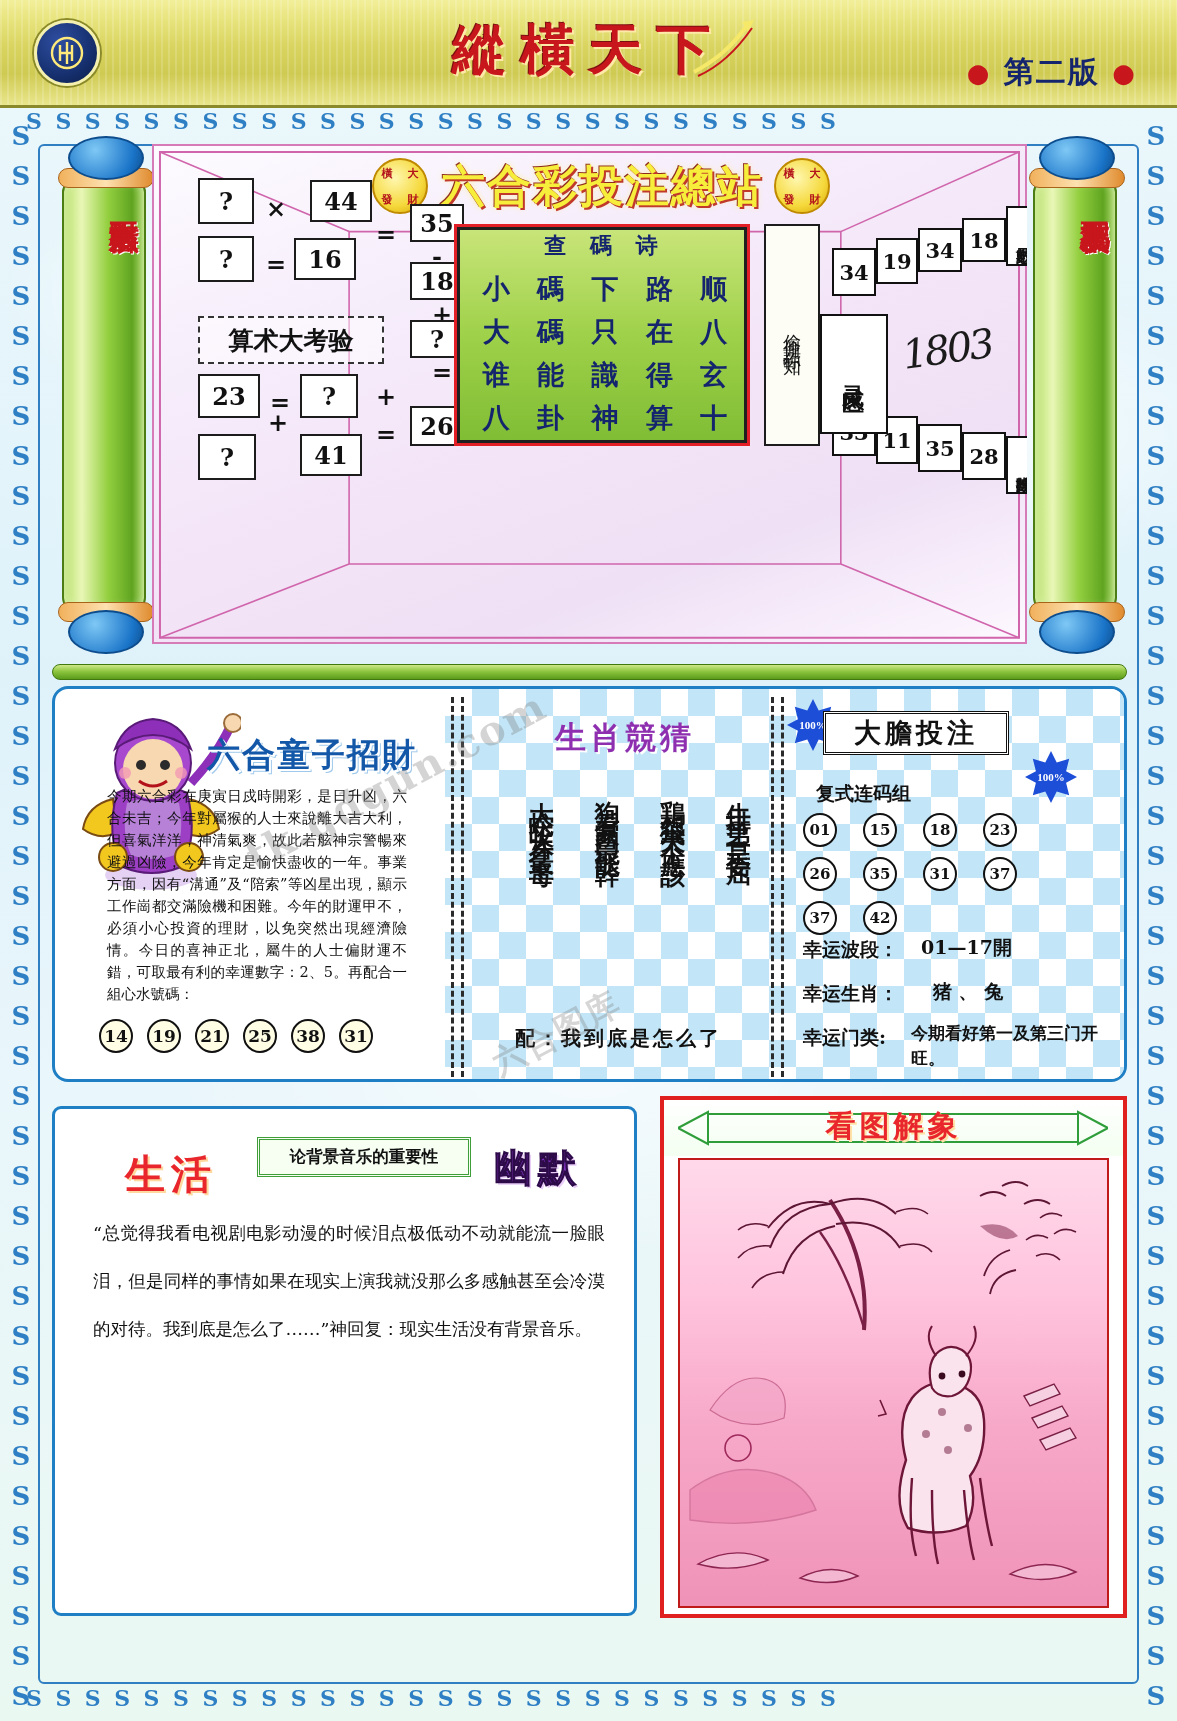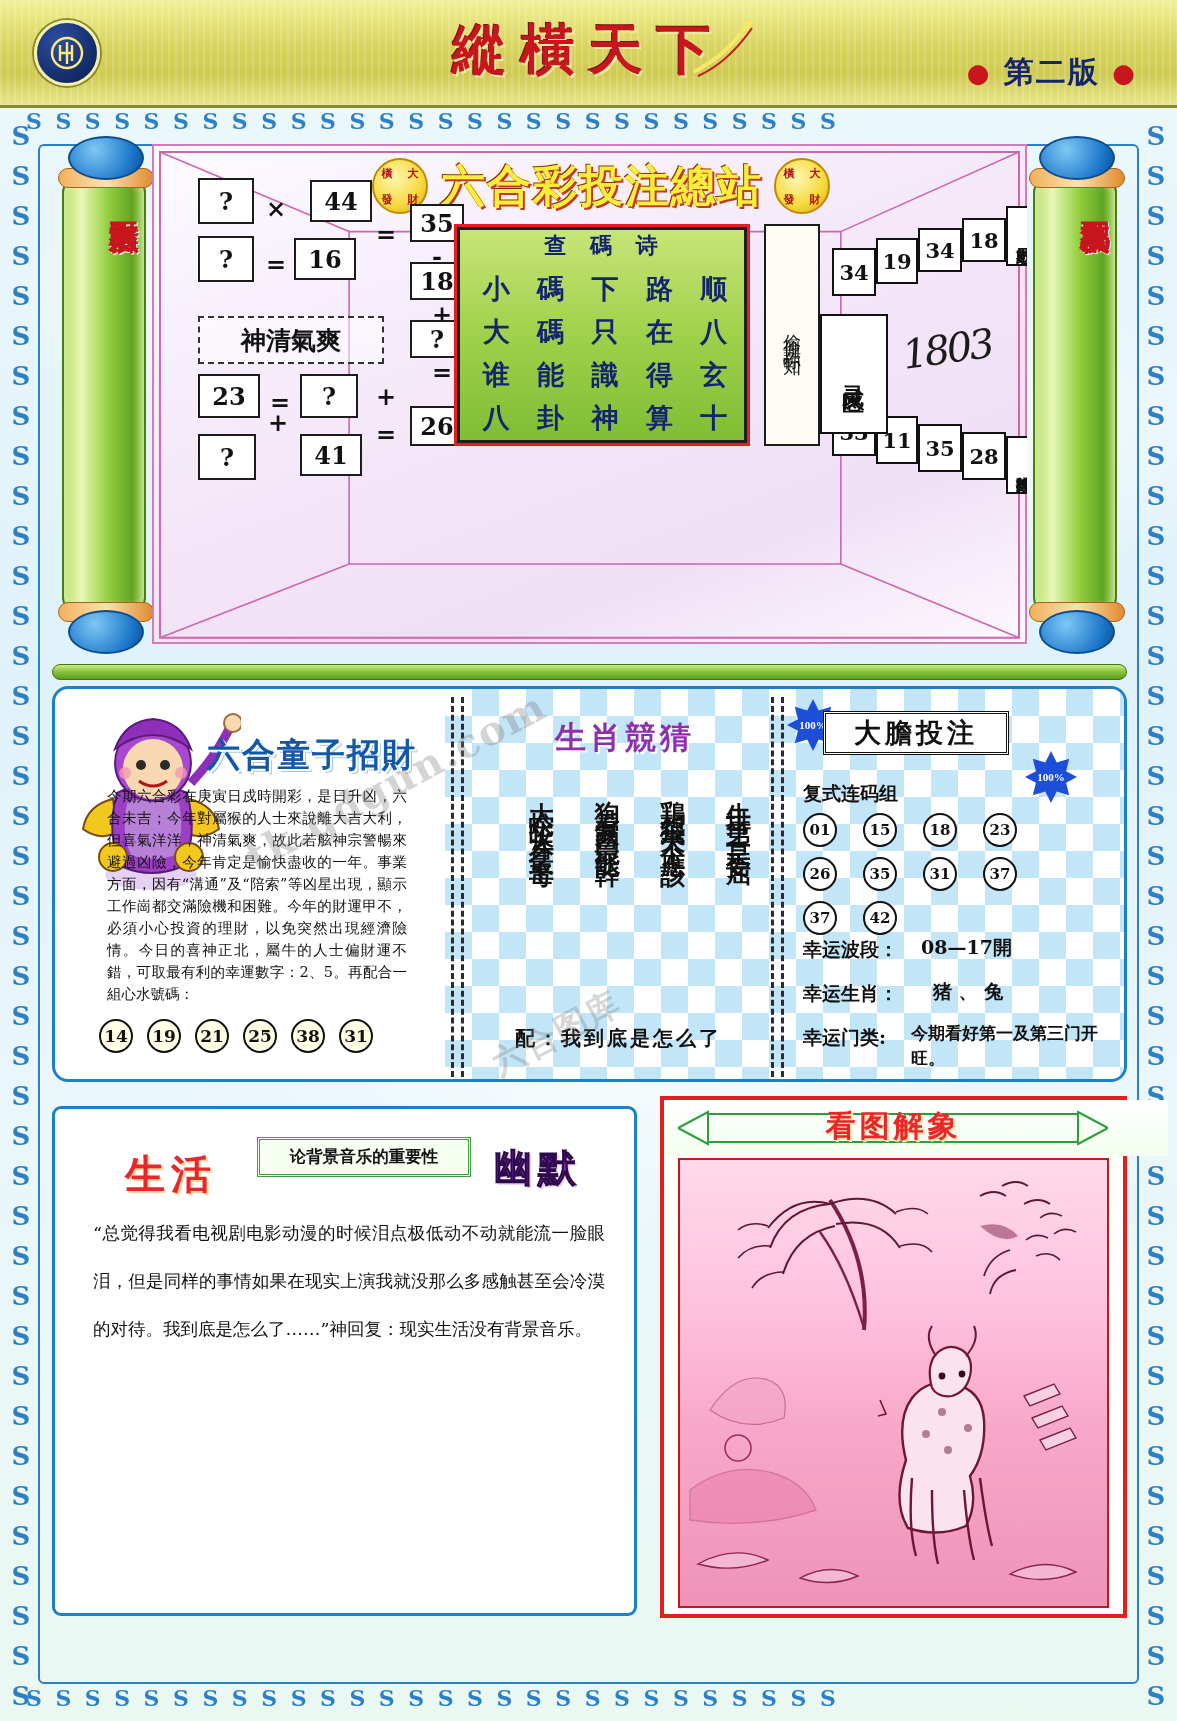--- a/index.html
+++ b/index.html
@@ -291,21 +291,21 @@
     position:absolute; width:52px; height:52px;
     background:#1d4ed8; color:#fff;
     clip-path:polygon(50% 0%,61% 22%,85% 15%,79% 39%,100% 50%,79% 61%,85% 85%,61% 78%,50% 100%,39% 78%,15% 85%,21% 61%,0% 50%,21% 39%,15% 15%,39% 22%);
     display:flex; align-items:center; justify-content:center;
     font-family:Liberation Serif, serif; font-size:11px; font-weight:bold;text-align:center;
   }
   .sb1{ left:732px; top:10px; }
   .sb2{ left:970px; top:62px; }
   .grp-label{
     position:absolute; font-family:"DejaVu Serif", serif; font-size:19px;
-    font-weight:bold; color:#111;
+    font-weight:bold; color:#111;margin-left:13px;
   }
   .codeballs{
     position:absolute; left:748px; top:124px; width:300px;
   }
   .codeballs .row{ display:flex; gap:26px; margin-bottom:10px; }
   .cball{
     width:34px; height:34px; border-radius:50%;
     border:2px solid #111; background:#fff;
     font-family:"DejaVu Serif", serif; font-size:15px; font-weight:bold; color:#111;
     display:flex; align-items:center; justify-content:center;
@@ -344,21 +344,21 @@
     font-family:"DejaVu Serif", serif; font-size:17.5px; line-height:48px;
     color:#111; text-align:justify;
   }
 
   
   .sec4{
     position:absolute; left:660px; top:988px; width:467px; height:522px;
     background:#fff; border:4px solid #e0201f;
   }
   .sec4 .hdr-band{
-    position:absolute; left:0; top:0; width:504px; height:56px;
+    position:absolute; left:0; top:0; width:459px; height:56px;
     background:linear-gradient(180deg,#ffffff,#f3fff0);
   }
   .sec4 .hdr-arrow{
     position:absolute; left:14px; top:8px; width:430px; height:40px;
   }
   .sec4 .hdr-text{
     position:absolute; left:0; top:6px; width:459px; text-align:center;
     font-family:"DejaVu Serif", serif; font-size:30px; font-weight:bold;
     color:#e8262c; letter-spacing:4px;
     text-shadow:2px 2px 0 #ffe3a8;
@@ -479,21 +479,21 @@
       <div class="cell" style="left:140px; top:92px; width:62px; height:42px;">16</div>
 
       <div class="op" style="left:222px; top:74px;">=</div>
       <div class="cell" style="left:256px; top:58px; width:54px; height:38px;">35</div>
       <div class="op" style="left:278px; top:96px;">-</div>
       <div class="cell" style="left:256px; top:116px; width:54px; height:38px;">18</div>
       <div class="op" style="left:278px; top:154px;">+</div>
       <div class="cell" style="left:256px; top:174px; width:54px; height:38px;">?</div>
       <div class="op" style="left:278px; top:212px;">=</div>
 
-      <div class="exam-label">神清氣爽</div>
+      <div class="exam-label">算术大考验</div>
 
       <div class="cell" style="left:44px; top:228px; width:62px; height:44px;">23</div>
       <div class="op" style="left:116px; top:242px;">=</div>
       <div class="cell" style="left:146px; top:228px; width:58px; height:44px;">?</div>
       <div class="op" style="left:222px; top:236px;">+</div>
 
       <div class="cell" style="left:44px; top:288px; width:58px; height:46px;">?</div>
       <div class="op" style="left:114px; top:262px;">+</div>
       <div class="cell" style="left:146px; top:288px; width:62px; height:42px;">41</div>
       <div class="op" style="left:222px; top:274px;">=</div>
@@ -617,21 +617,21 @@
         <div class="cball">31</div>
         <div class="cball">37</div>
       </div>
       <div class="row">
         <div class="cball">37</div>
         <div class="cball">42</div>
       </div>
     </div>
 
     <div class="luck-line" style="left:748px; top:248px;">幸运波段：</div>
-    <div class="luck-line" style="left:866px; top:246px;">08—17開</div>
+    <div class="luck-line" style="left:866px; top:246px;">01—17開</div>
     <div class="luck-line" style="left:748px; top:292px;">幸运生肖：</div>
     <div class="luck-line" style="left:878px; top:290px;">猪 、 兔</div>
     <div class="luck-line" style="left:748px; top:336px;">幸运门类:</div>
     <div class="luck-line" style="left:856px; top:332px; width:200px; font-size:17px; line-height:25px;">今期看好第一及第三门开旺。</div>
   </div>
 
   <div class="sec3">
     <div class="life">生活</div>
     <div class="subtitle">论背景音乐的重要性</div>
     <div class="humor">幽默</div>

